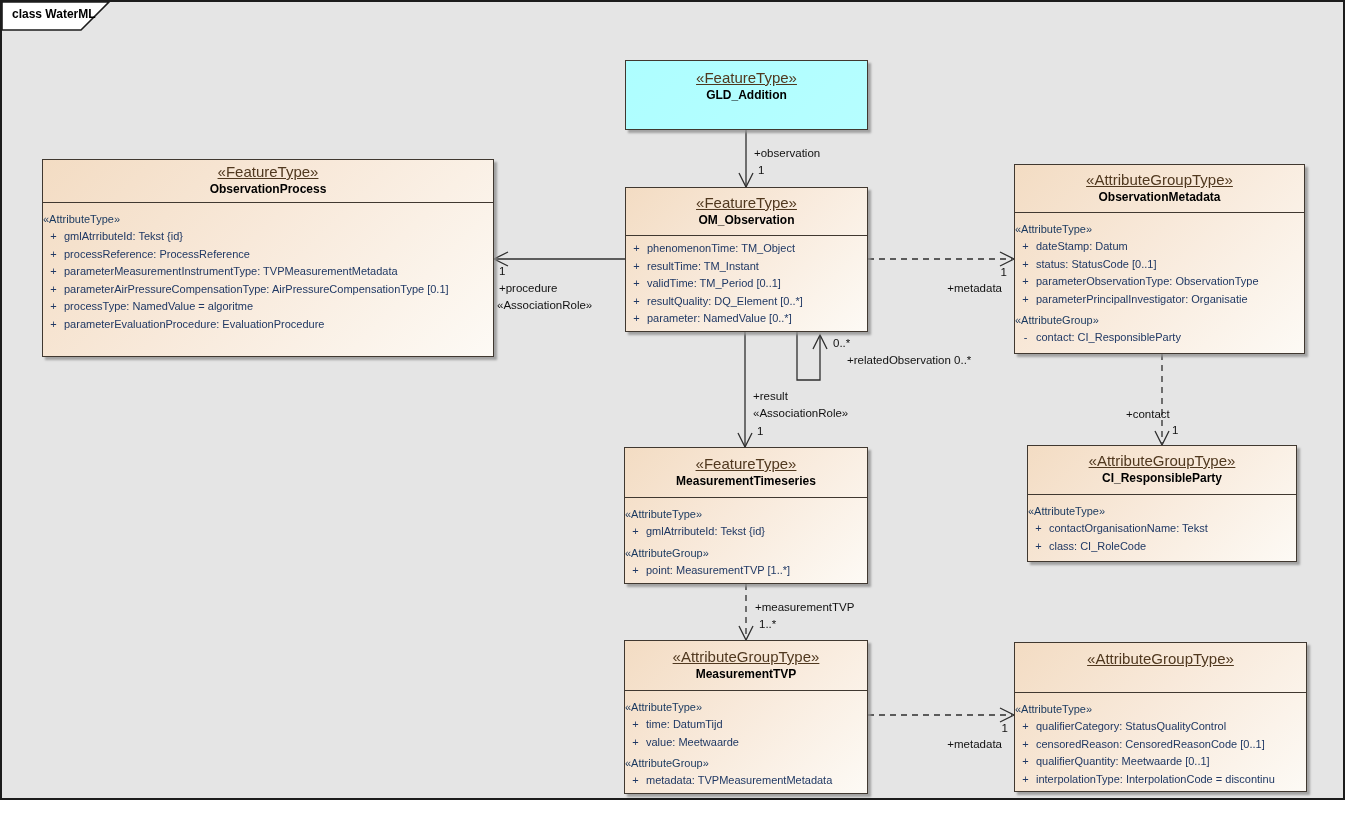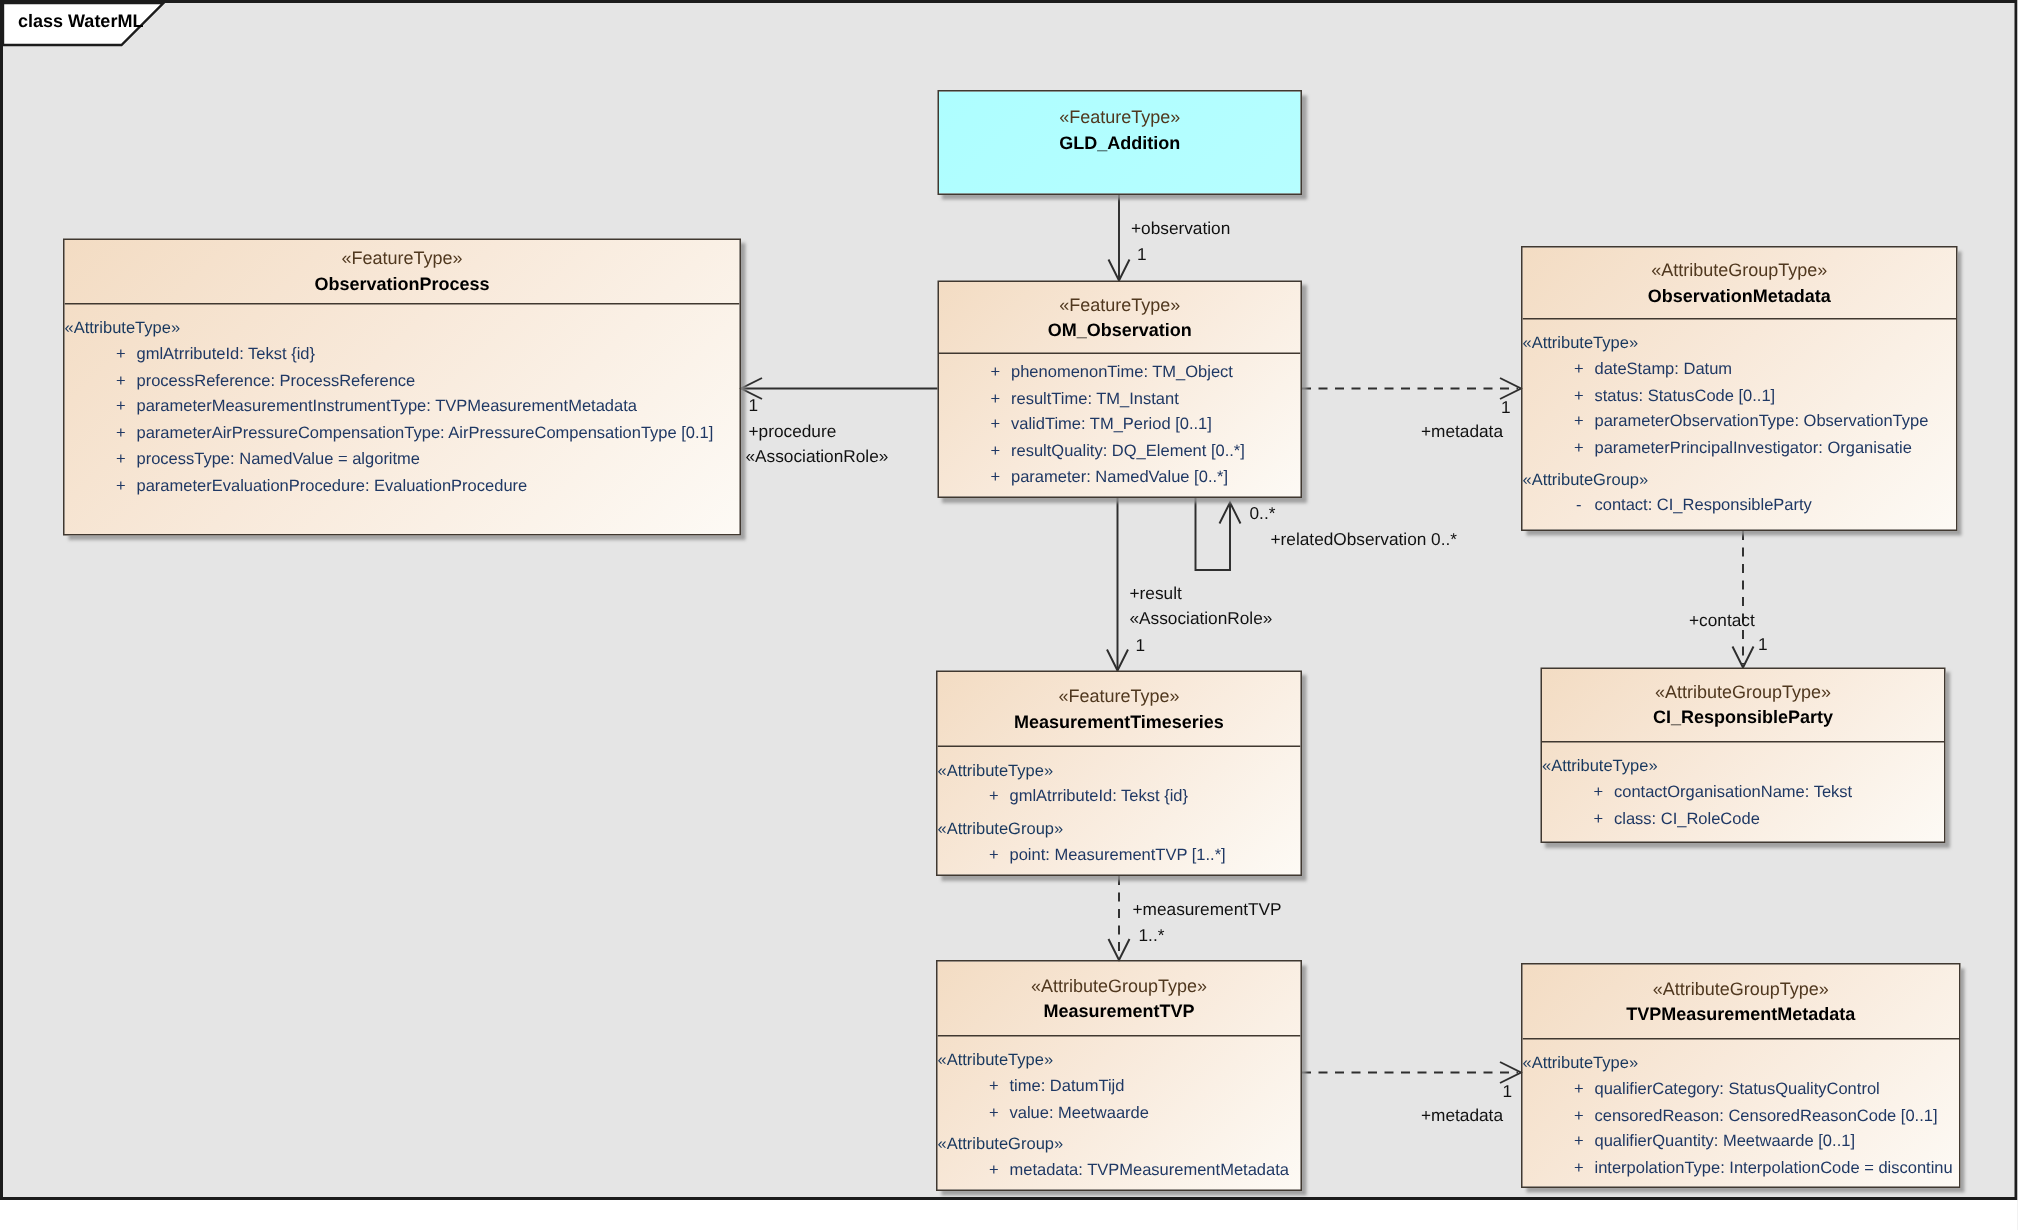--- a/index.html
+++ b/index.html
@@ -20,25 +20,25 @@
   .uml-box{
     position:absolute;box-sizing:border-box;
     border:1.4px solid #403830;
     background:linear-gradient(135deg,#f3dcc3 0%,#f8e9da 45%,#fdfaf5 100%);
     box-shadow:3px 3px 2px rgba(145,145,145,.8);
     overflow:hidden;
   }
   .uml-box.cyan{background:linear-gradient(135deg,#aefeff 0%,#b6feff 100%);}
   .box-header{box-sizing:border-box;text-align:center;padding-top:6px;}
   .box-header.divided{border-bottom:1.2px solid #403830;}
-  .stereotype{font-size:12px;color:#50381f;line-height:16px;}
+  .stereotype{font-size:15px;color:#50381f;line-height:16px;text-decoration:underline;}
   .classname{font-size:12px;font-weight:bold;color:#000;line-height:19px;}
   .box-body{padding-top:4px;}
   .sec{font-size:11px;color:#17375e;line-height:17px;margin-top:4px;white-space:nowrap;}
-  .attr{font-size:11px;color:#1f3864;line-height:17.5px;white-space:nowrap;overflow:hidden;padding-left:27px;}
+  .attr{font-size:11px;color:#1f3864;line-height:17.5px;white-space:nowrap;overflow:hidden;}
   .attr .vis{display:inline-block;width:21px;text-align:center;}
   
   .clabel{position:absolute;font-size:11.5px;color:#111;white-space:nowrap;line-height:14px;}
   .clabel.r{transform:translateX(-100%);}
 </style>
 </head>
 <body>
 
 <div id="canvas">
 
@@ -182,21 +182,20 @@
       <div class="attr"><span class="vis">+</span><span>time: DatumTijd</span></div>
       <div class="attr"><span class="vis">+</span><span>value: Meetwaarde</span></div>
       <div class="sec">«AttributeGroup»</div>
       <div class="attr"><span class="vis">+</span><span>metadata: TVPMeasurementMetadata</span></div>
     </div>
   </div>
 
   <div class="uml-box" style="left:1012px;top:640px;width:293px;height:150px;">
     <div class="box-header divided" style="height:50px;padding-top:8px;">
       <div class="stereotype">«AttributeGroupType»</div>
-      <div class="classname">TVPMeasurementMetadata</div>
     </div>
     <div class="box-body">
       <div class="sec">«AttributeType»</div>
       <div class="attr"><span class="vis">+</span><span>qualifierCategory: StatusQualityControl</span></div>
       <div class="attr"><span class="vis">+</span><span>censoredReason: CensoredReasonCode [0..1]</span></div>
       <div class="attr"><span class="vis">+</span><span>qualifierQuantity: Meetwaarde [0..1]</span></div>
       <div class="attr"><span class="vis">+</span><span>interpolationType: InterpolationCode = discontinu</span></div>
     </div>
   </div>
 

